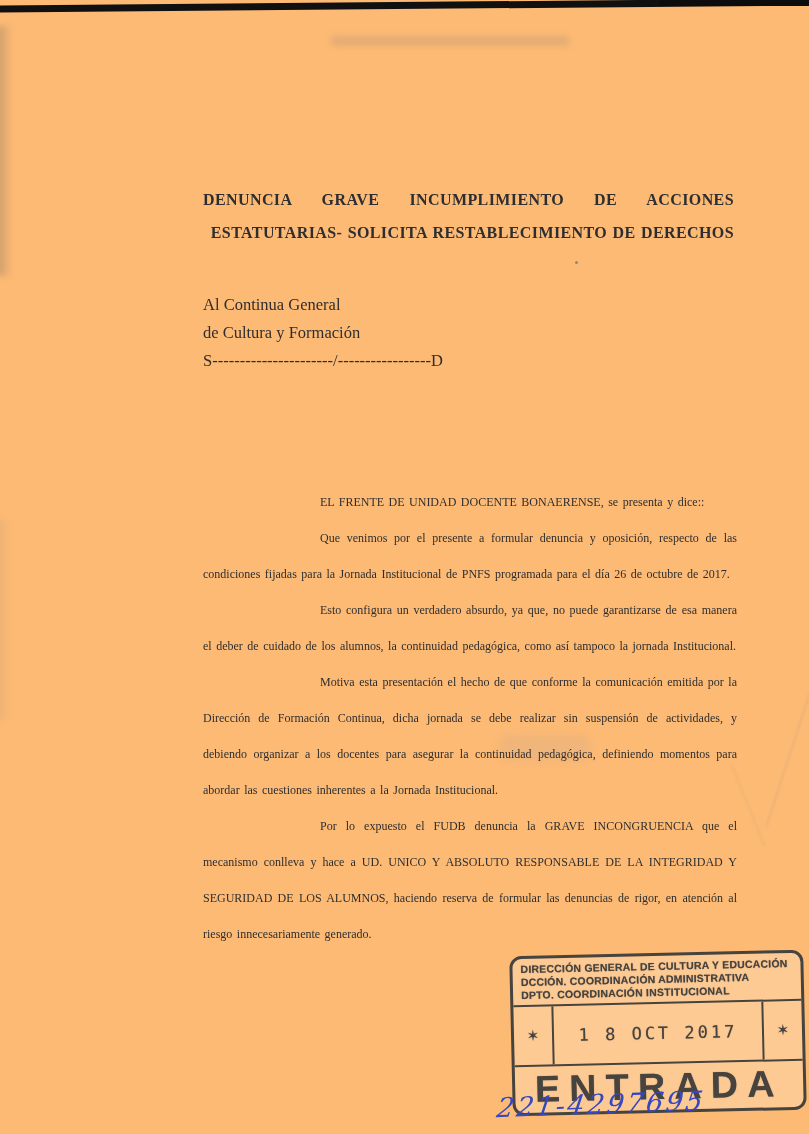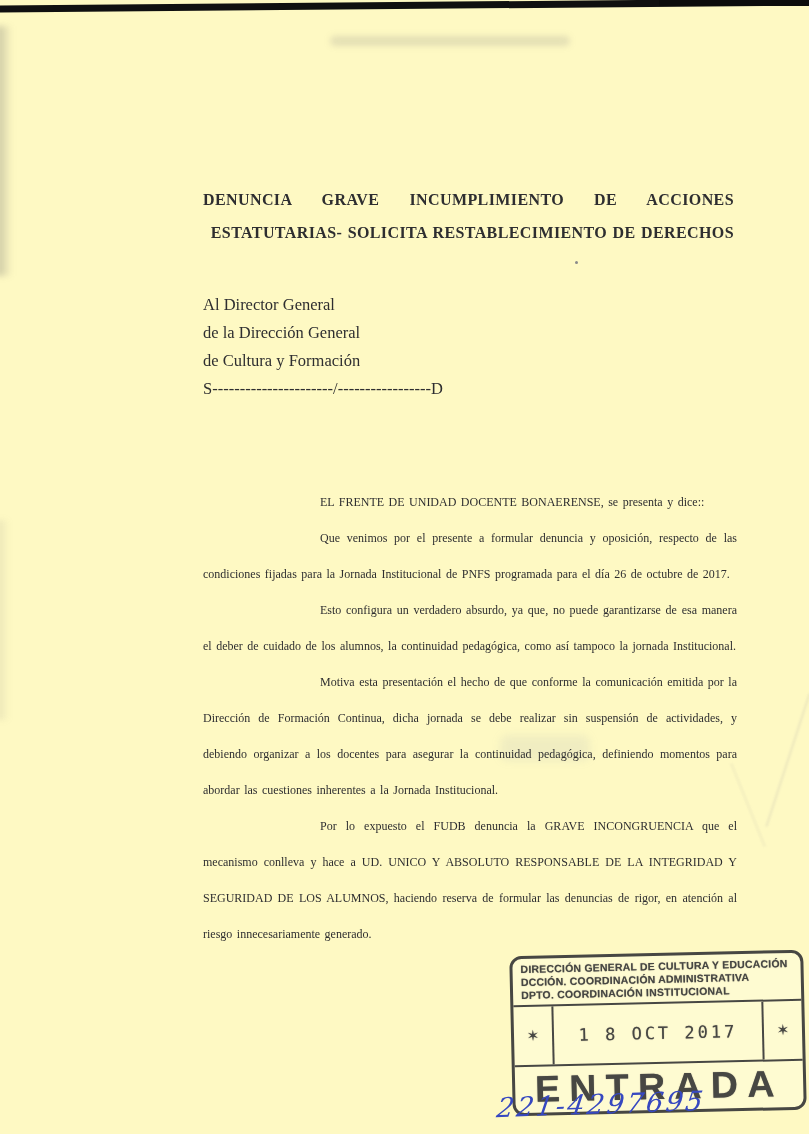--- a/index.html
+++ b/index.html
@@ -1,20 +1,20 @@
 <!DOCTYPE html>
 <html style="--stamp-ink: #3a3a3a; --pen-ink: #3648c0;"><head>
 <meta charset="utf-8">
 <style>
   html,body{margin:0;padding:0;background:#d8d8d8;}
   .page{
     position:relative;
     width:809px;height:1134px;
     margin:0 auto;
-    background:#fef9c3;
+    background:#fdba74;
     overflow:hidden;
     font-family:"Liberation Serif", serif;
     color:#2e2e30;
   }
   
   .scan-edge-top{
     position:absolute;left:-12px;top:2px;width:840px;height:7px;
     background:#101010;transform:rotate(-0.5deg);
   }
   .scan-edge-top-right{
@@ -126,22 +126,21 @@
   <div class="scan-scratch-1"></div>
   <div class="scan-scratch-2"></div>
   <div class="scan-bleed-mid"></div>
 
   <div class="title">
     <div class="title-l1">DENUNCIA GRAVE INCUMPLIMIENTO DE ACCIONES</div>
     <div class="title-l2">ESTATUTARIAS- SOLICITA RESTABLECIMIENTO DE DERECHOS</div>
   </div>
 
   <div class="recipient">
-    <div>Al Director General</div>
-    <div>de la Dirección General</div>
+    <div>Al Continua General</div>
     <div>de Cultura y Formación</div>
     <div>S----------------------/-----------------D</div>
   </div>
 
   <div class="body-text">
     <p>EL FRENTE DE UNIDAD DOCENTE BONAERENSE,  se presenta y dice::</p>
     <p>Que venimos por el presente a formular denuncia y oposición, respecto de las condiciones fijadas para la Jornada Institucional de PNFS programada para el día 26 de octubre de 2017.</p>
     <p>Esto configura un verdadero absurdo, ya que, no puede garantizarse de esa manera el deber de cuidado de los alumnos, la continuidad pedagógica, como así tampoco la jornada Institucional.</p>
     <p>Motiva esta presentación el hecho de que conforme la comunicación emitida por la Dirección de Formación Continua, dicha jornada se debe realizar sin suspensión de actividades, y debiendo organizar a los docentes para asegurar la continuidad pedagógica, definiendo momentos para abordar las cuestiones inherentes a la Jornada Institucional.</p>
     <p>Por lo expuesto el  FUDB denuncia la GRAVE INCONGRUENCIA que el mecanismo conlleva y hace a UD. UNICO Y ABSOLUTO RESPONSABLE DE LA INTEGRIDAD Y SEGURIDAD DE LOS ALUMNOS, haciendo reserva de formular las denuncias de rigor, en atención al riesgo innecesariamente generado.</p>

